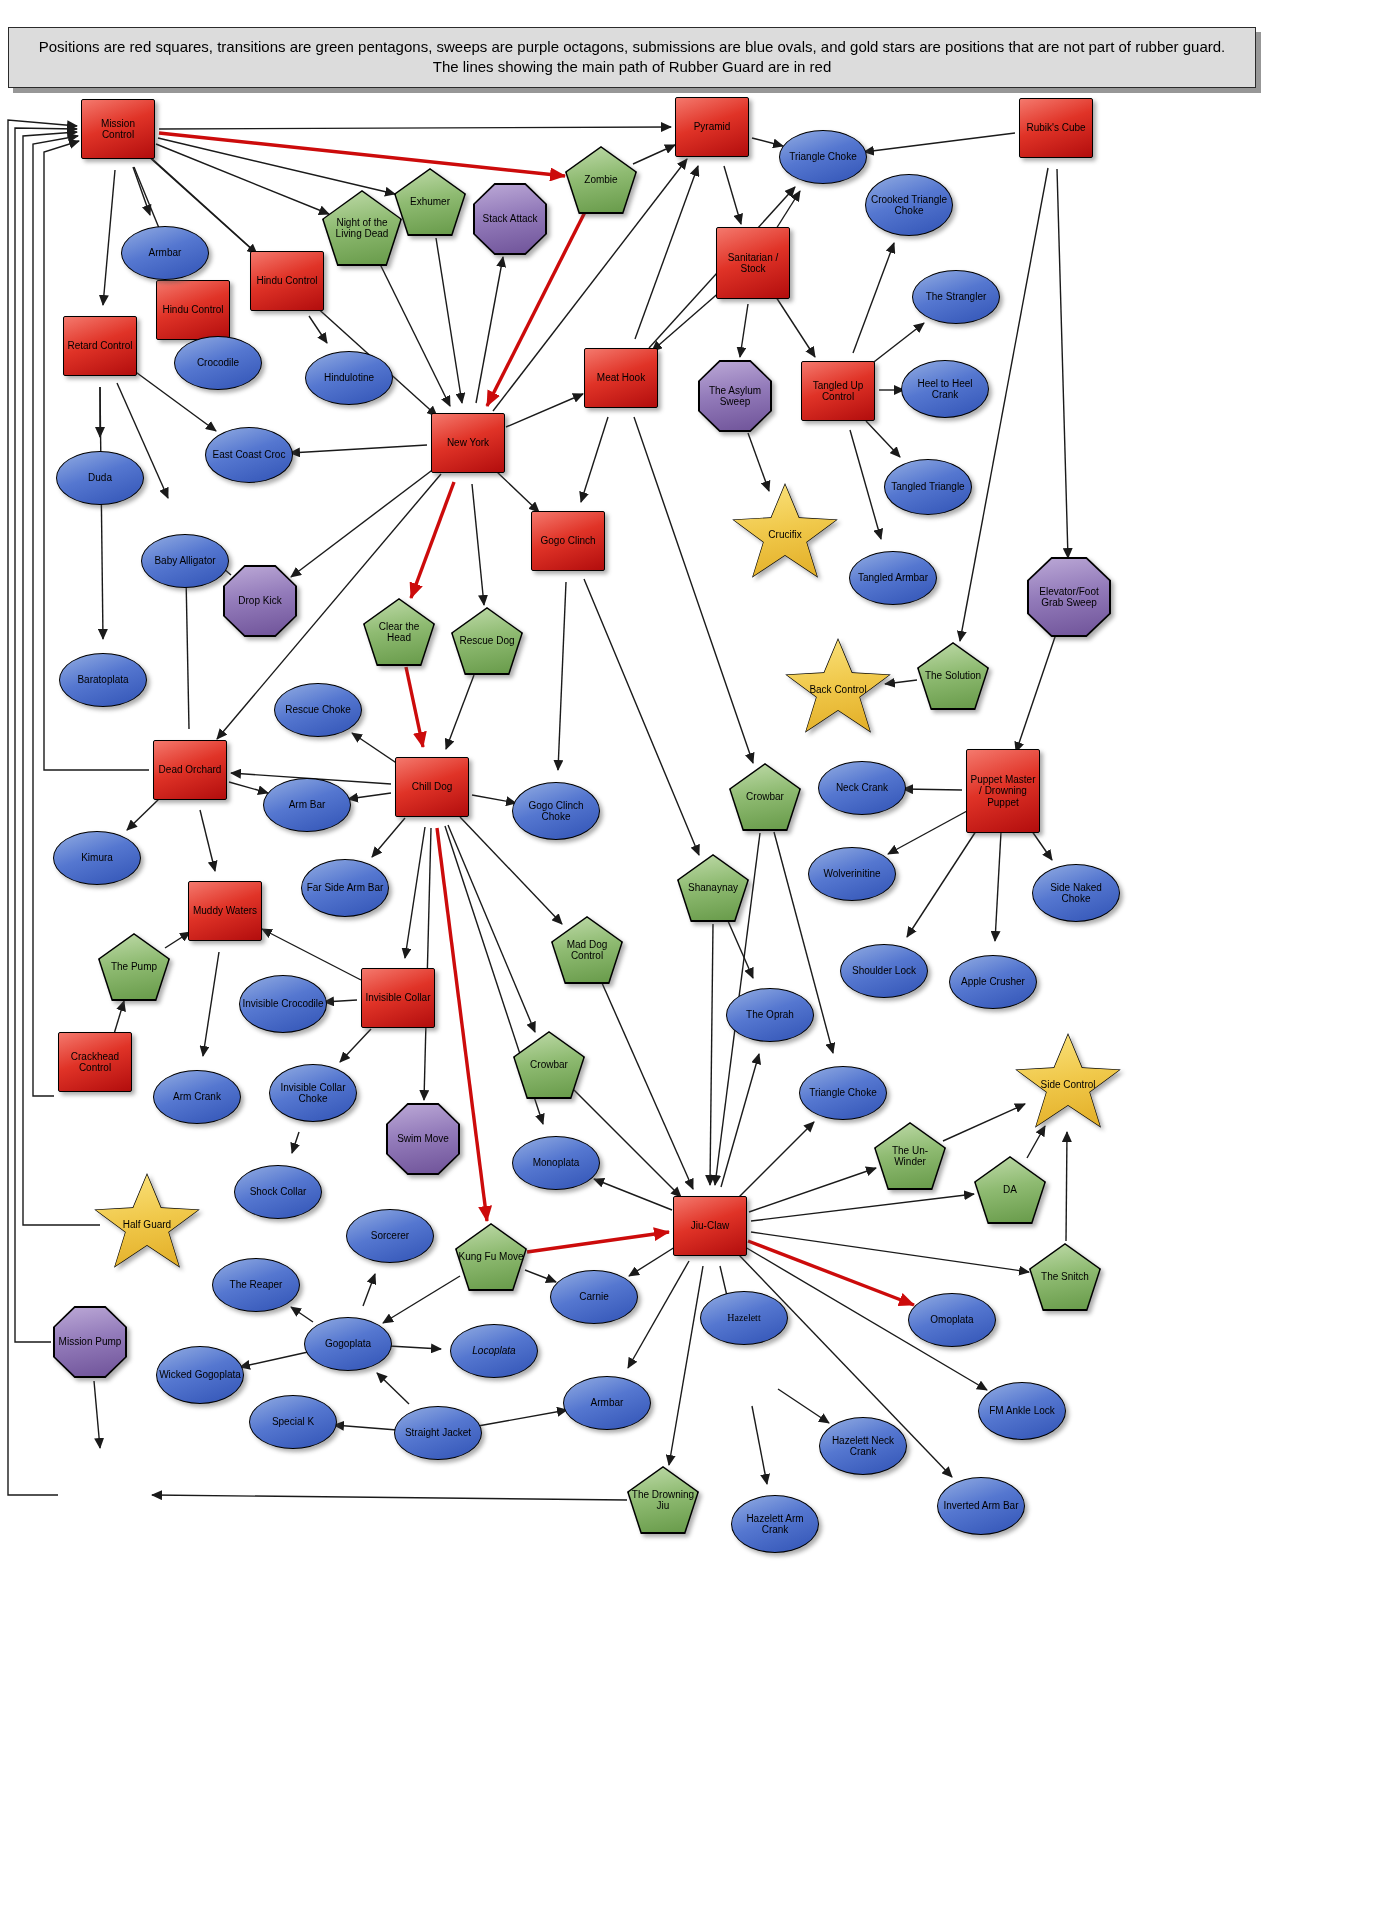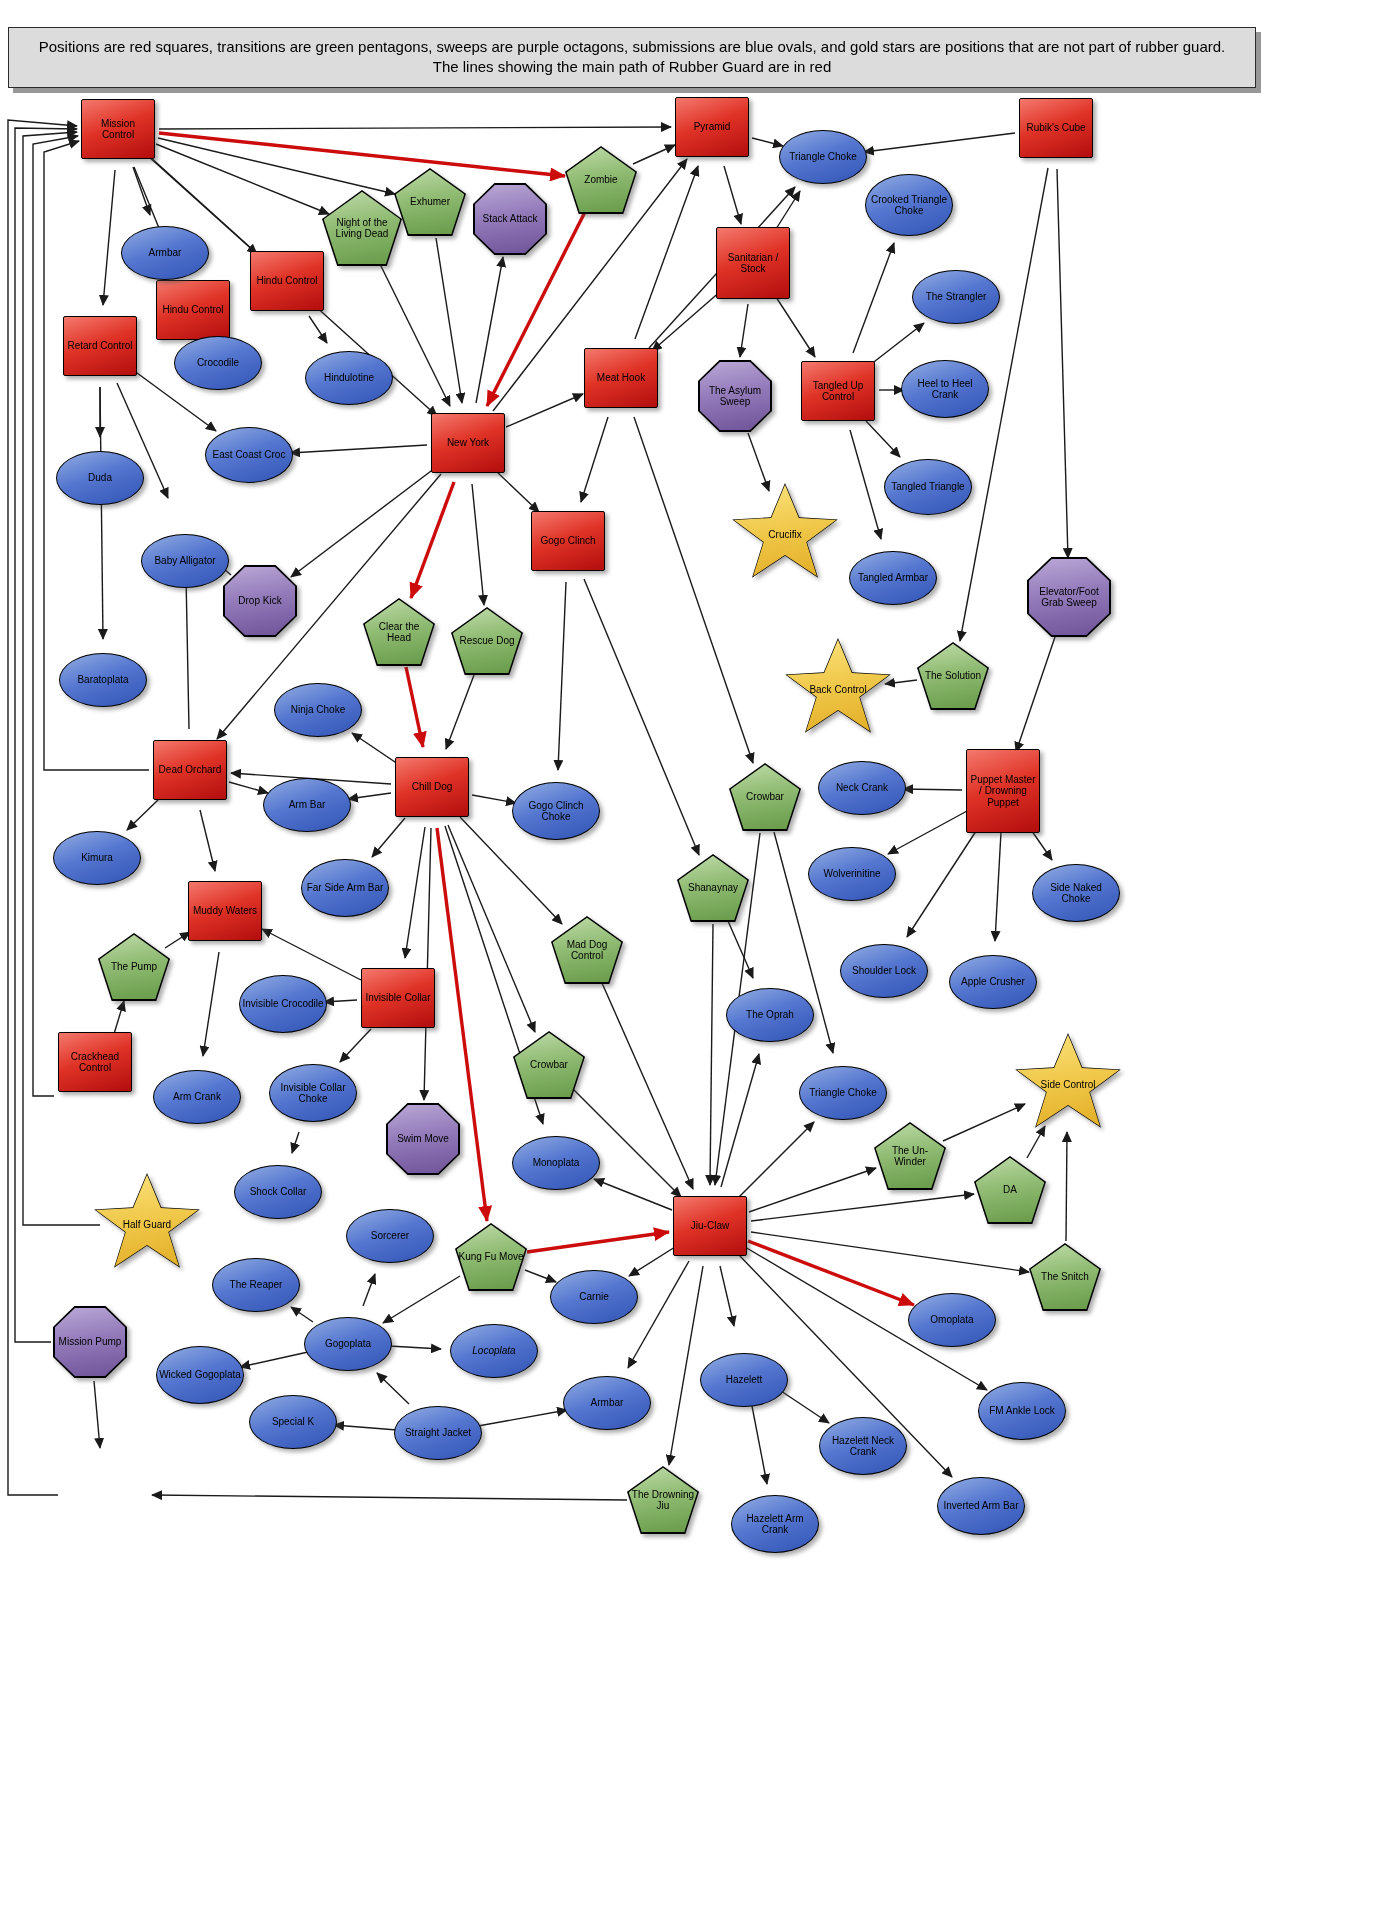--- a/index.html
+++ b/index.html
@@ -404,21 +404,21 @@
       <div class="node submission" style="left: 849px; top: 551px; width: 88px; height: 54px;">
         <div class="body"></div>
         <span class="nlabel">Tangled Armbar</span>
       </div>
       <div class="node submission" style="left: 59px; top: 653px; width: 88px; height: 54px; text-decoration: underline;">
         <div class="body"></div>
         <span class="nlabel">Baratoplata</span>
       </div>
       <div class="node submission" style="left: 274px; top: 683px; width: 88px; height: 54px;">
         <div class="body"></div>
-        <span class="nlabel">Ninja Choke</span>
+        <span class="nlabel">Rescue Choke</span>
       </div>
       <div class="node submission" style="left: 263px; top: 778px; width: 88px; height: 54px;">
         <div class="body"></div>
         <span class="nlabel">Arm Bar</span>
       </div>
       <div class="node submission" style="left: 512px; top: 782px; width: 88px; height: 58px;">
         <div class="body"></div>
         <span class="nlabel">Gogo Clinch Choke</span>
       </div>
       <div class="node submission" style="left: 818px; top: 761px; width: 88px; height: 54px;">
@@ -498,21 +498,21 @@
         <span class="nlabel">Gogoplata</span>
       </div>
       <div class="node submission" style="left: 450px; top: 1324px; width: 88px; height: 54px; font-style: italic;">
         <div class="body"></div>
         <span class="nlabel">Locoplata</span>
       </div>
       <div class="node submission" style="left: 156px; top: 1346px; width: 88px; height: 58px;">
         <div class="body"></div>
         <span class="nlabel">Wicked Gogoplata</span>
       </div>
-      <div class="node submission" style="left: 700px; top: 1353px; width: 88px; height: 54px;">
+      <div class="node submission" style="left: 700px; top: 1291px; width: 88px; height: 54px; font-family: Liberation Serif, serif;">
         <div class="body"></div>
         <span class="nlabel">Hazelett</span>
       </div>
       <div class="node submission" style="left: 249px; top: 1395px; width: 88px; height: 54px;">
         <div class="body"></div>
         <span class="nlabel">Special K</span>
       </div>
       <div class="node submission" style="left: 394px; top: 1406px; width: 88px; height: 54px;">
         <div class="body"></div>
         <span class="nlabel">Straight Jacket</span>

